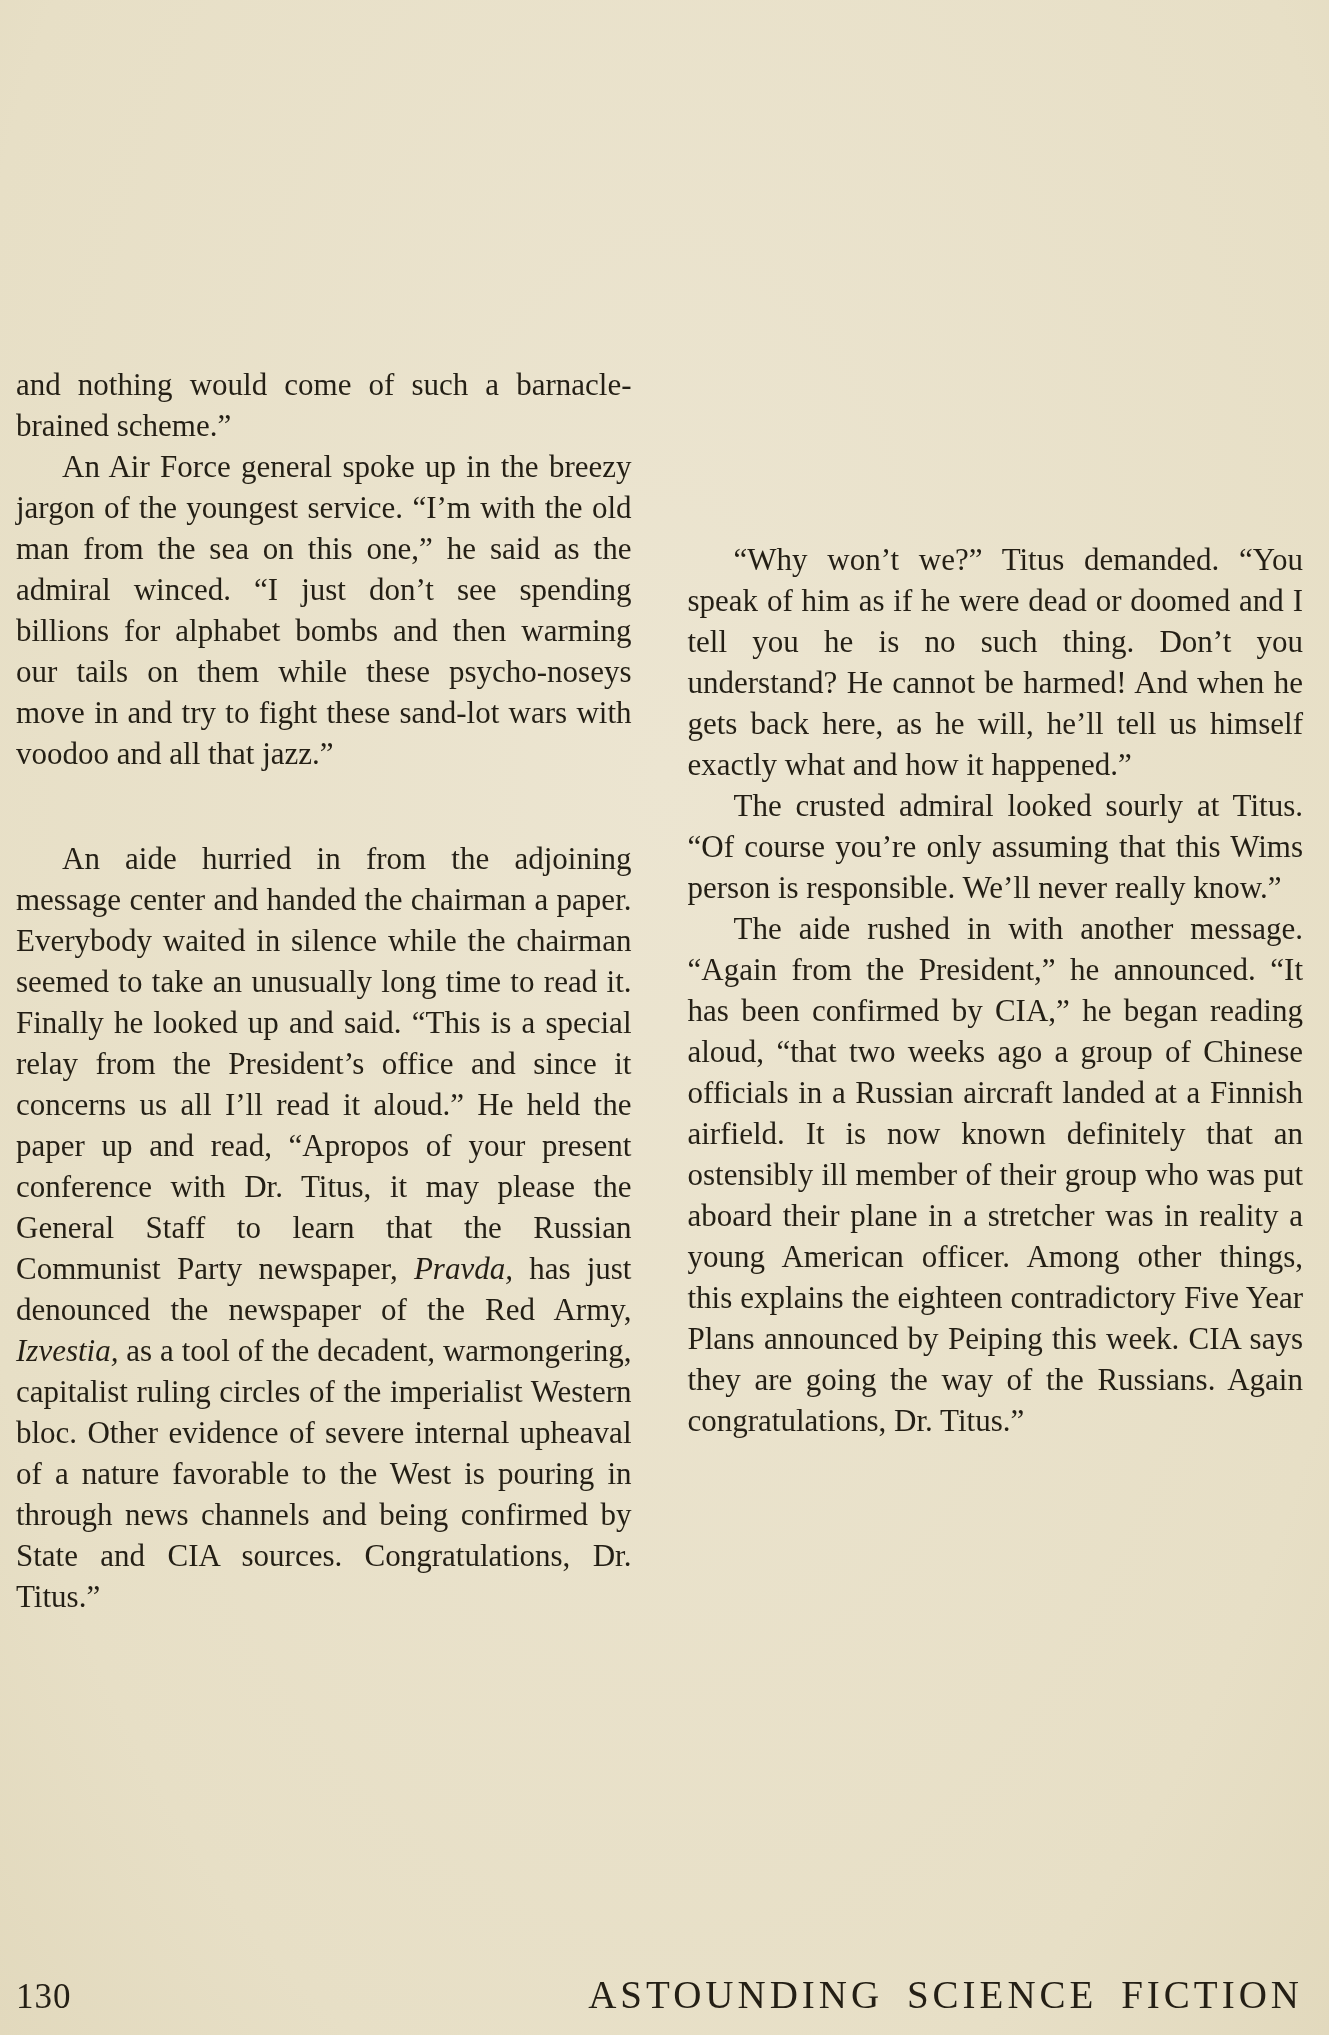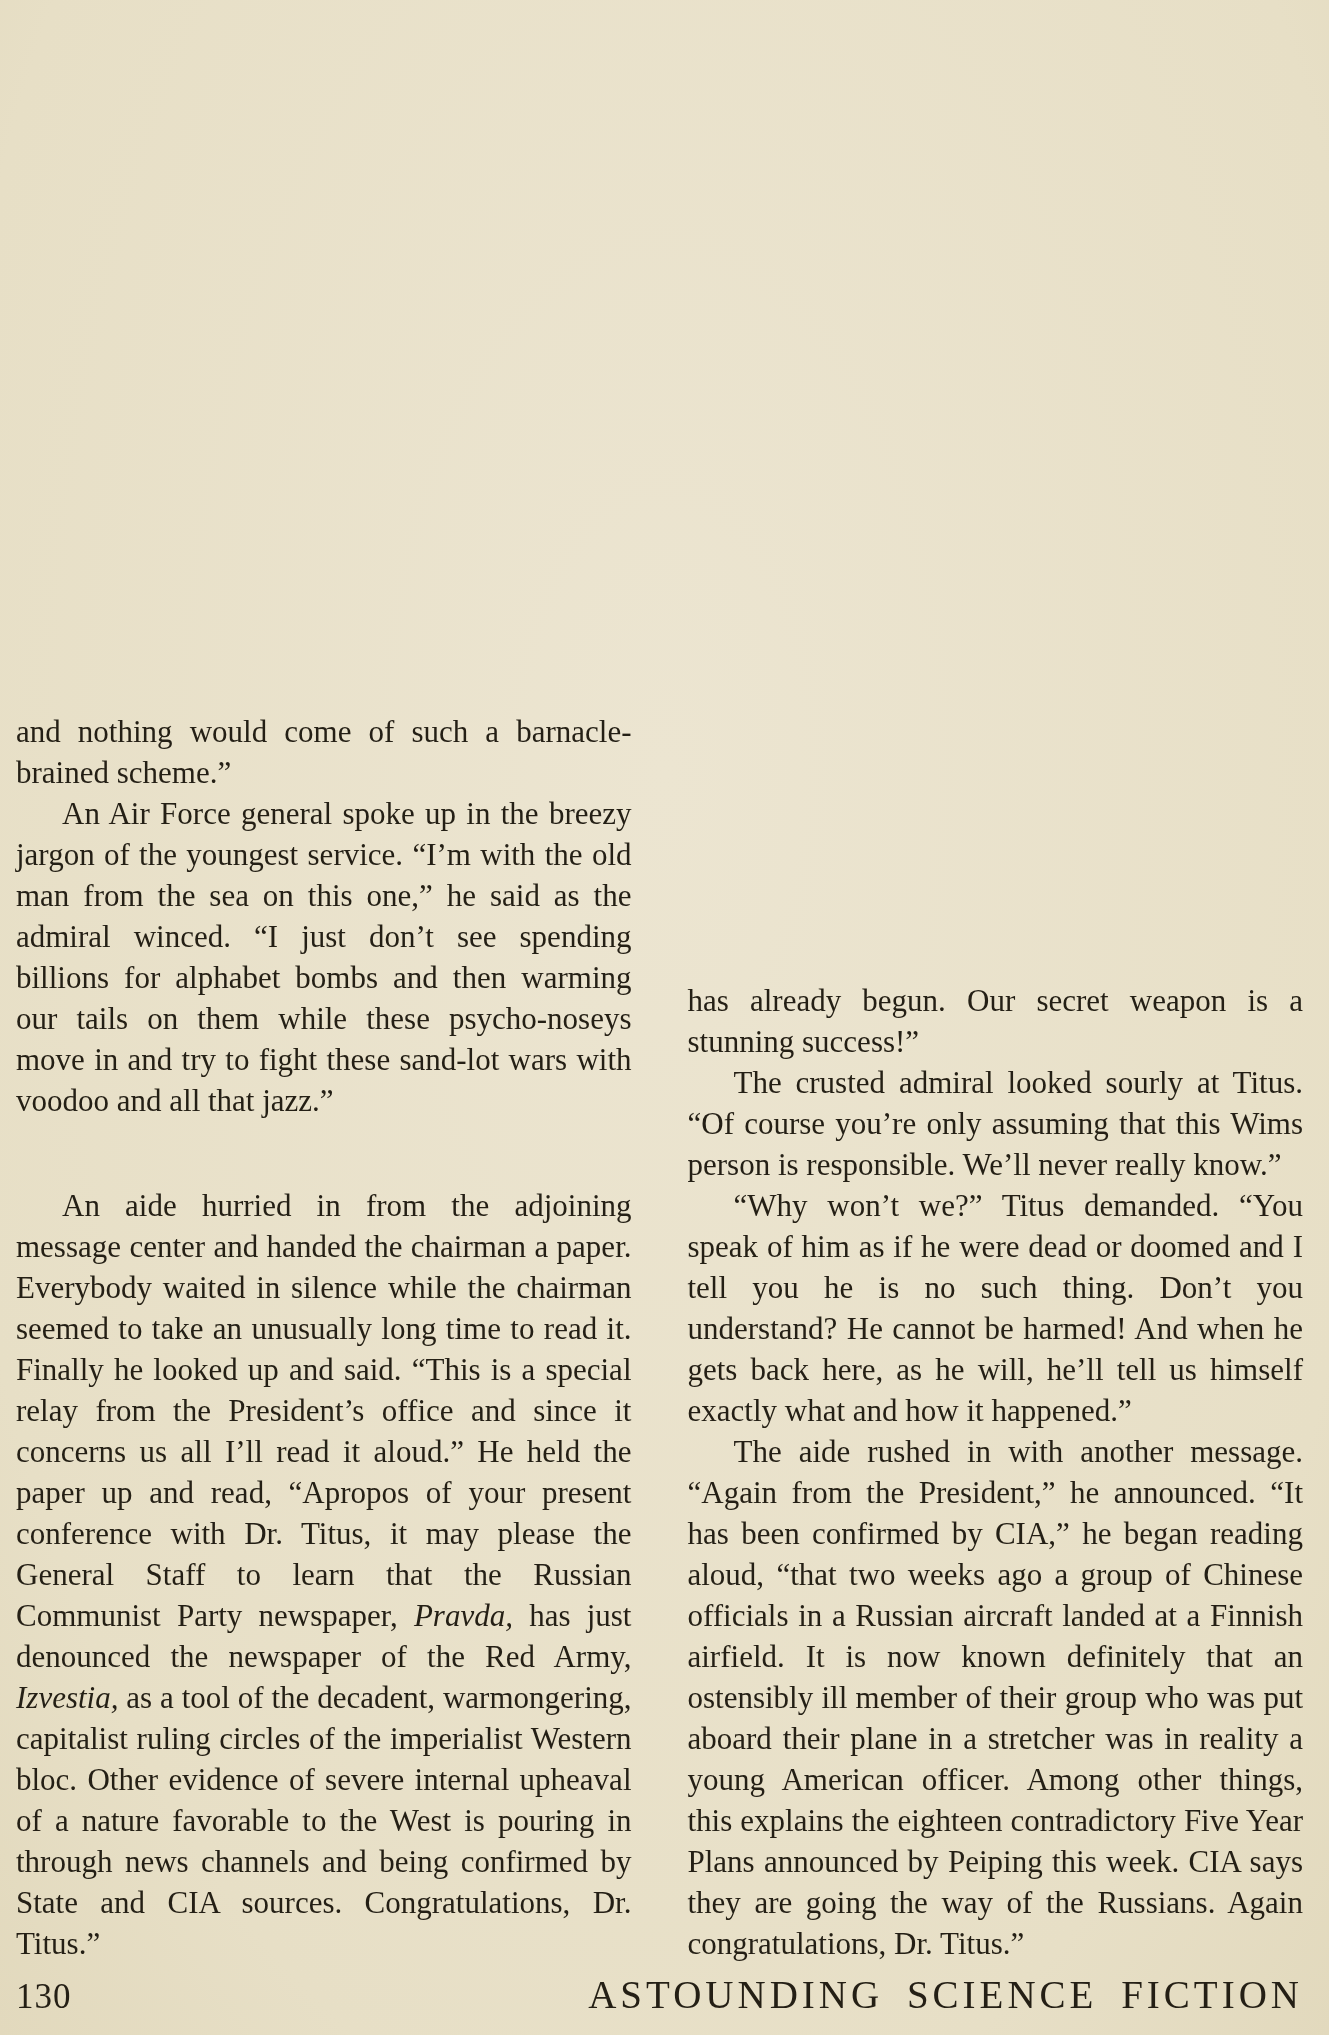--- a/index.html
+++ b/index.html
@@ -19,21 +19,21 @@
     width: 1329px;
     height: 2035px;
     padding: 16px 26px 18px 16px;
     display: flex;
     flex-direction: column;
     background: radial-gradient(ellipse at 50% 38%, #ece5d1 0%, #e7dfc6 78%, #e2d9bd 100%);
   }
   .columns {
     display: flex;
     gap: 56px;
-    align-items: flex-end;
+    align-items: center;
     flex: 1 1 auto;
   }
   .column {
     width: 620px;
     font-size: 31px;
     line-height: 41px;
     text-align: justify;
   }
   .para {
     margin: 0;
@@ -69,23 +69,22 @@
 <body>
 
 <div class="page">
   <div class="columns">
     <div class="column">
         <p class="para"><span>and nothing would come of such a barnacle-brained scheme.”</span></p>
         <p class="para indent"><span>An Air Force general spoke up in the breezy jargon of the youngest service. “I’m with the old man from the sea on this one,” he said as the admiral winced. “I just don’t see spending billions for alphabet bombs and then warming our tails on them while these psycho-noseys move in and try to fight these sand-lot wars with voodoo and all that jazz.”</span></p>
         <p class="para indent section-break"><span>An aide hurried in from the adjoining message center and handed the chairman a paper. Everybody waited in silence while the chairman seemed to take an unusually long time to read it. Finally he looked up and said. “This is a special relay from the President’s office and since it concerns us all I’ll read it aloud.” He held the paper up and read, “Apropos of your present conference with Dr. Titus, it may please the General Staff to learn that the Russian Communist Party newspaper, </span><em>Pravda,</em><span> has just denounced the newspaper of the Red Army, </span><em>Izvestia,</em><span> as a tool of the decadent, warmongering, capitalist ruling circles of the imperialist Western bloc. Other evidence of severe internal upheaval of a nature favorable to the West is pouring in through news channels and being confirmed by State and CIA sources. Congratulations, Dr. Titus.”</span></p>
       </div>
     <div class="column">
-        <p class="para"><span>has already begun. Our secret weapon is a stunning success!”</span></p>
+        <p class="para indent"><span>“Why won’t we?” Titus demanded. “You speak of him as if he were dead or doomed and I tell you he is no such thing. Don’t you understand? He cannot be harmed! And when he gets back here, as he will, he’ll tell us himself exactly what and how it happened.”</span></p>
         <p class="para indent"><span>The crusted admiral looked sourly at Titus. “Of course you’re only assuming that this Wims person is responsible. We’ll never really know.”</span></p>
-        <p class="para indent"><span>“Why won’t we?” Titus demanded. “You speak of him as if he were dead or doomed and I tell you he is no such thing. Don’t you understand? He cannot be harmed! And when he gets back here, as he will, he’ll tell us himself exactly what and how it happened.”</span></p>
         <p class="para indent"><span>The aide rushed in with another message. “Again from the President,” he announced. “It has been confirmed by CIA,” he began reading aloud, “that two weeks ago a group of Chinese officials in a Russian aircraft landed at a Finnish airfield. It is now known definitely that an ostensibly ill member of their group who was put aboard their plane in a stretcher was in reality a young American officer. Among other things, this explains the eighteen contradictory Five Year Plans announced by Peiping this week. CIA says they are going the way of the Russians. Again congratulations, Dr. Titus.”</span></p>
       </div>
   </div>
   <div class="footer">
     <span class="page-num">130</span>
     <span class="mag-title">ASTOUNDING SCIENCE FICTION</span>
   </div>
 </div>
 
 </body></html>

